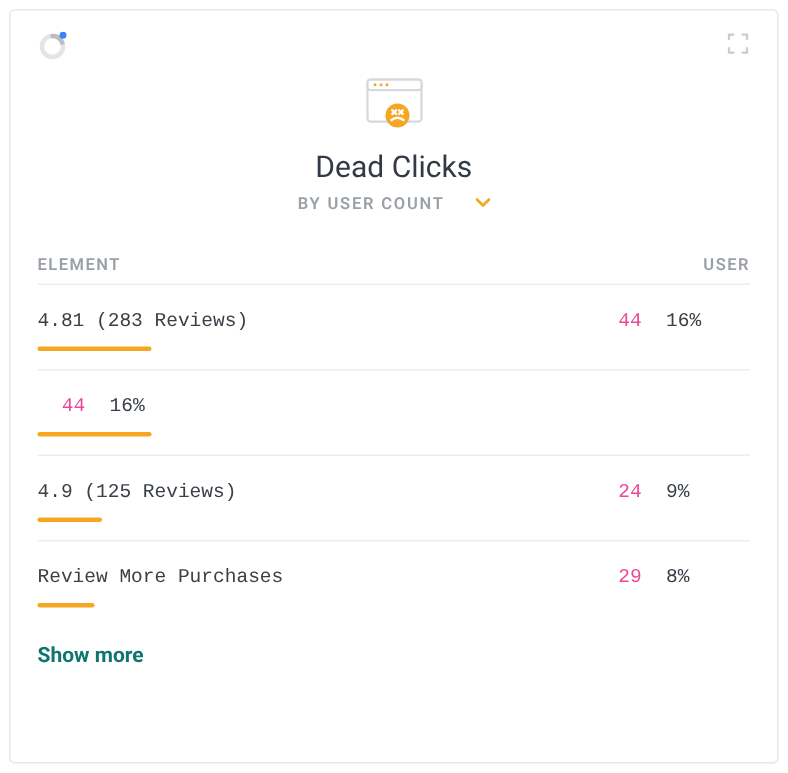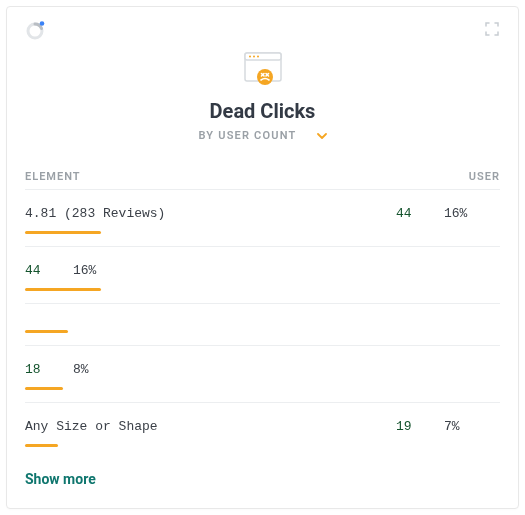--- a/index.html
+++ b/index.html
@@ -40,21 +40,21 @@
     display: flex;
     flex-direction: column;
     align-items: center;
   }
   .hero-icon {
     width: 48px; height: 40px;
     margin-bottom: 10px;
   }
   .title {
     font-size: 20px;
-    font-weight: 700;
+    font-weight: 400;
     color: #333a45;
     margin: 0;
   }
   .subtitle-row {
     margin-top: 6px;
     display: flex;
     align-items: center;
     gap: 20px;
     font-size: 11px;
     letter-spacing: 1.2px;
@@ -89,22 +89,22 @@
     color: #3b4048;
   }
   .row-label {
     flex: 1 1 auto;
     white-space: nowrap;
     overflow: hidden;
     text-overflow: ellipsis;
   }
   .row-count {
     width: 48px;
-    text-align: left;
-    color: #14532d;
+    text-align: center;
+    color: #ec4899;
   }
   .row-pct {
     width: 56px;
     text-align: left;
     color: #3b4048;
   }
   .bar-track {
     margin-top: 10px;
     height: 3px;
     width: 100%;
@@ -194,40 +194,36 @@
       <div class="row">
         <div class="row-line">
           <span class="row-count">44</span>
           <span class="row-pct">16%</span>
         </div>
         <div class="bar-track">
           <div class="bar-fill" style="width: 16%;"></div>
         </div>
       </div>
       <div class="row">
+        <div class="row-line">
+          <span class="row-label">4.9 (125 Reviews)</span>
+          <span class="row-count">24</span>
+          <span class="row-pct">9%</span>
+        </div>
         <div class="bar-track">
           <div class="bar-fill" style="width: 9%;"></div>
         </div>
       </div>
       <div class="row">
         <div class="row-line">
-          <span class="row-count">18</span>
+          <span class="row-label">Review More Purchases</span>
+          <span class="row-count">29</span>
           <span class="row-pct">8%</span>
         </div>
         <div class="bar-track">
           <div class="bar-fill" style="width: 8%;"></div>
         </div>
       </div>
-      <div class="row">
-        <div class="row-line">
-          <span class="row-label">Any Size or Shape</span>
-          <span class="row-count">19</span>
-          <span class="row-pct">7%</span>
-        </div>
-        <div class="bar-track">
-          <div class="bar-fill" style="width: 7%;"></div>
-        </div>
-      </div>
     </div>
 
   <div class="show-more">Show more</div>
 
 </div>
 
 </body></html>

